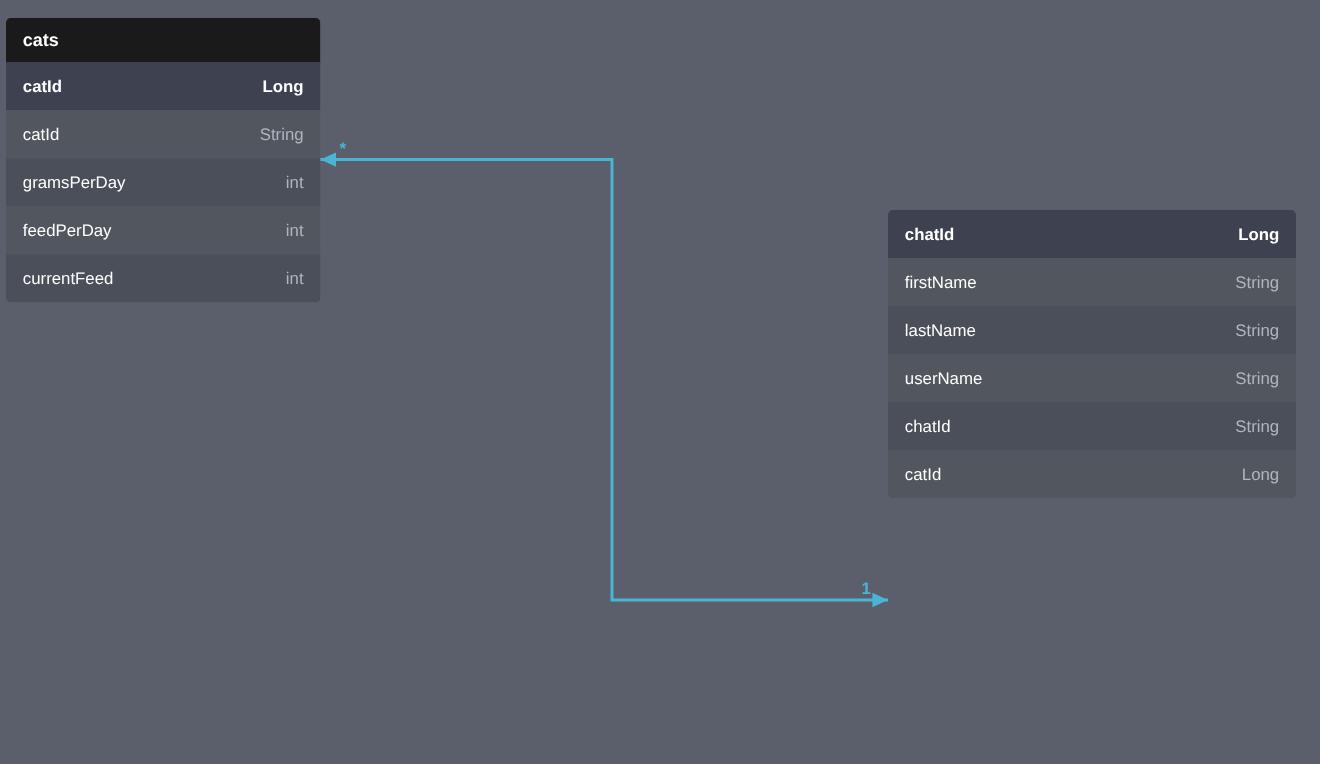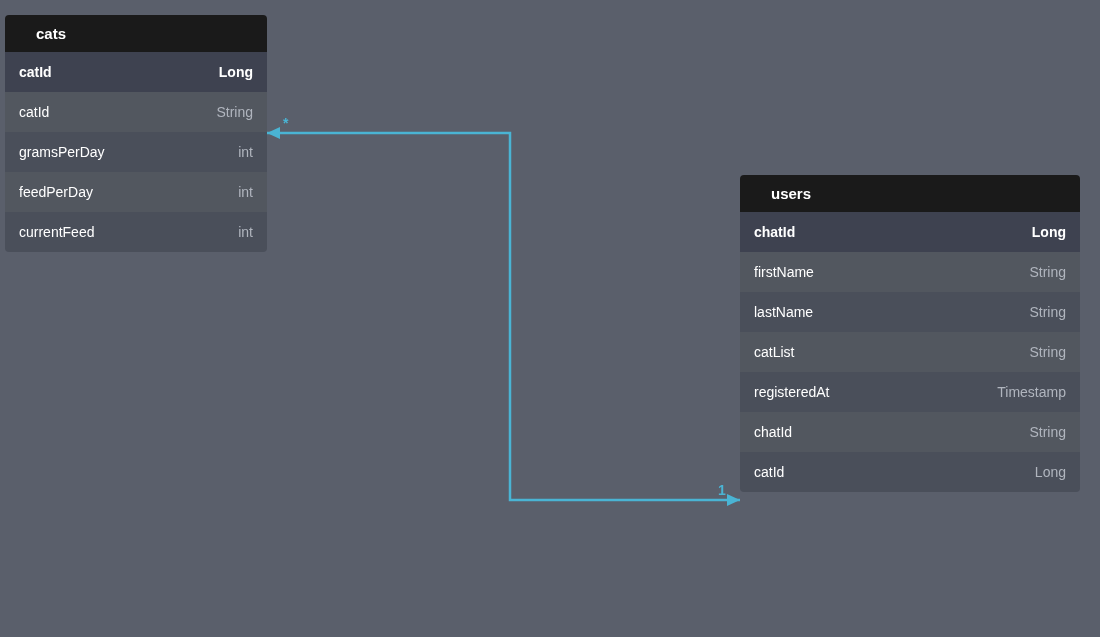--- a/index.html
+++ b/index.html
@@ -25,21 +25,21 @@
       border-radius: 4px;
       overflow: hidden;
       min-width: 260px;
     }
 
     .entity-header {
       background-color: #1a1a1a;
       color: #ffffff;
       font-weight: bold;
       font-size: 15px;
-      padding: 10px 31px;
+      padding: 10px 14px;
     }
 
     .entity-row {
       display: flex;
       justify-content: space-between;
       align-items: center;
       padding: 12px 14px;
       font-size: 14px;
     }
 
@@ -143,43 +143,36 @@
     <span class="field-type ">int</span>
   </div>
         <div class="entity-row">
     <span class="field-name ">currentFeed</span>
     <span class="field-type ">int</span>
   </div>
       </div>
   </div>
 
   <div class="entity-table users-table">
-    <div class="entity-header">
-      <span>users</span>
-    </div>
     <div id="users-rows">
         <div class="entity-row primary">
     <span class="field-name bold">chatId</span>
     <span class="field-type bold">Long</span>
   </div>
         <div class="entity-row">
     <span class="field-name ">firstName</span>
     <span class="field-type ">String</span>
   </div>
         <div class="entity-row">
     <span class="field-name ">lastName</span>
     <span class="field-type ">String</span>
   </div>
         <div class="entity-row">
-    <span class="field-name ">catList</span>
+    <span class="field-name ">userName</span>
     <span class="field-type ">String</span>
-  </div>
-        <div class="entity-row">
-    <span class="field-name ">registeredAt</span>
-    <span class="field-type ">Timestamp</span>
   </div>
         <div class="entity-row">
     <span class="field-name ">chatId</span>
     <span class="field-type ">String</span>
   </div>
         <div class="entity-row">
     <span class="field-name ">catId</span>
     <span class="field-type ">Long</span>
   </div>
       </div>

